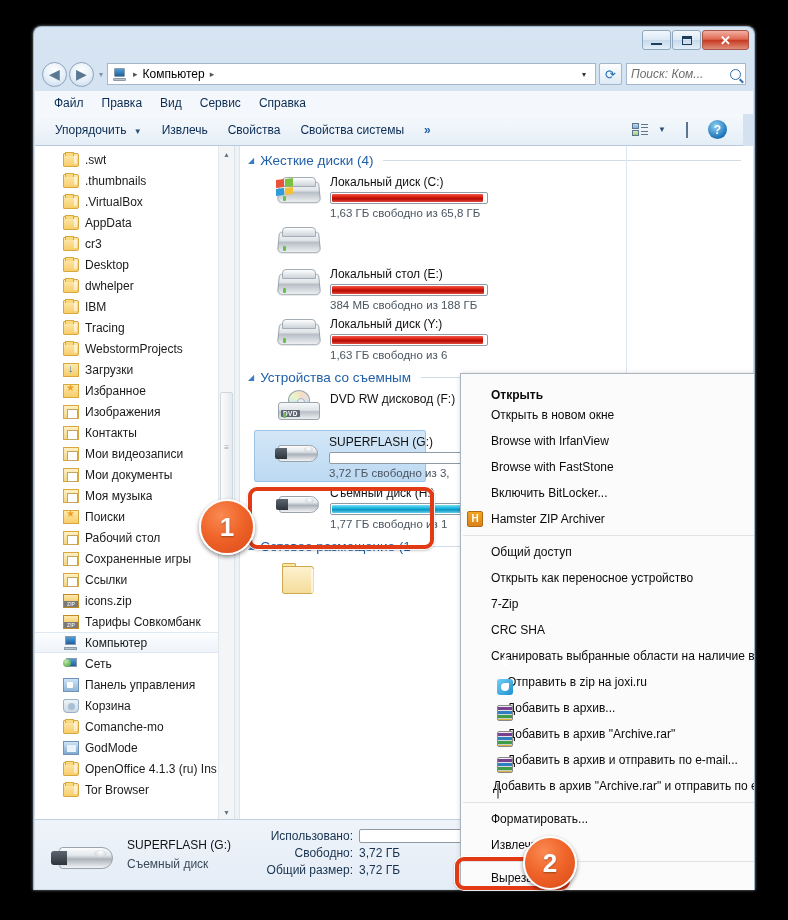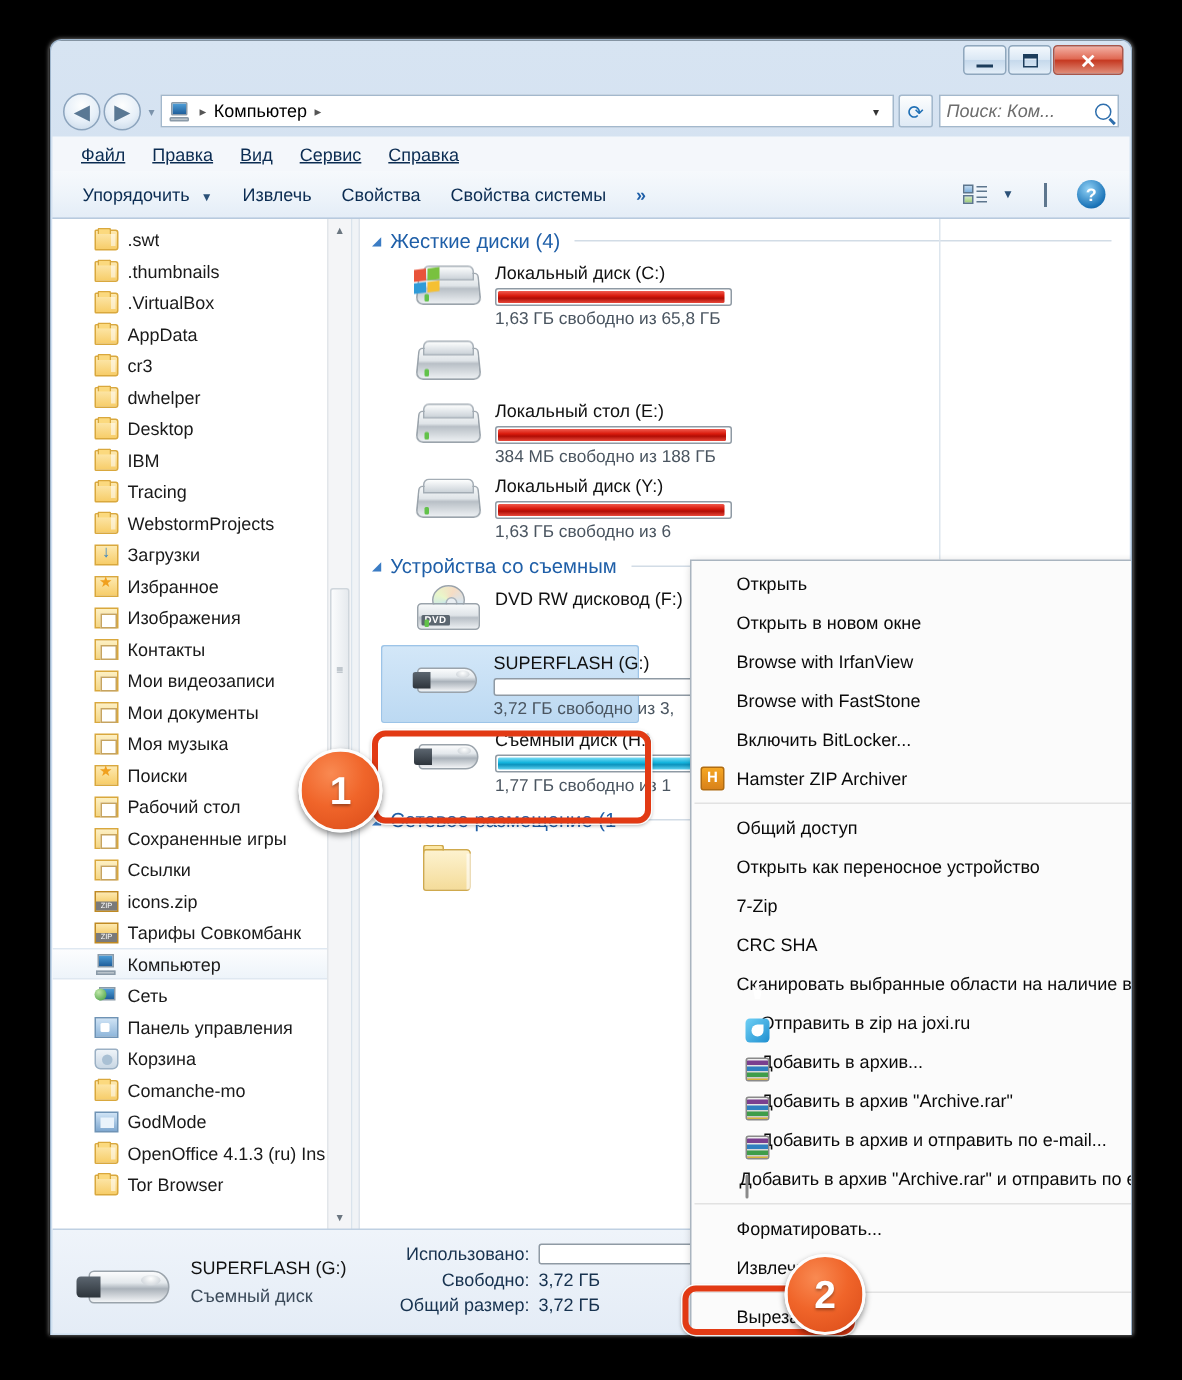--- a/index.html
+++ b/index.html
@@ -104,25 +104,25 @@
     width: 5px; height: 1.8px; background: #2f6fad; transform: rotate(45deg);
   }
 
   
   #menubar {
     position: absolute; left: 1px; top: 64px; right: 1px; height: 23px;
     background: #f4f7fb;
     display: flex; align-items: center; padding-left: 10px;
     font-size: 12px; color: #0b2c52;
   }
-  #menubar span { padding: 2px 9px; text-decoration: underline; }
+  #menubar span { padding: 2px 9px; }
 
   
   #toolbar {
-    position: absolute; left: 1px; top: 87px; right: 1px; height: 32px;
+    position: absolute; left: 1px; top: 87px; right: 11px; height: 32px;
     background: linear-gradient(to bottom,#f6f9fc 0%,#eef4fa 50%,#e4edf7 100%);
     border-bottom: 1px solid #b8cade;
     display: flex; align-items: center; padding: 0 6px 0 10px;
     font-size: 12px; color: #0b2c52; justify-content: center;
   }
   .tbitem { padding: 4px 10px; white-space: nowrap; }
   .tbcaret { font-size: 8px; margin-left: 4px; color: #2b5178; }
   .tbspacer { flex: 1; }
   .viewicon { width: 17px; height: 15px; position: relative; }
   .viewicon .sq { position: absolute; left: 0; width: 7px; height: 6px; border: 1px solid #5d768e; background:#fff; }
@@ -374,21 +374,21 @@
     box-shadow: 2px 2px 6px rgba(0,0,0,.3);
     padding: 2px 0;
     z-index: 50;
     overflow: hidden;
   }
   .ctxitem {
     height: 26px; display: flex; align-items: center;
     padding-left: 30px; padding-right: 8px;
     font-size: 12px; color: #0a0a0a; white-space: nowrap; position: relative;
   }
-  .ctxitem.bold { font-weight: normal; }
+  .ctxitem.bold { font-weight: bold; align-items: flex-end; }
   .ctxsep { height: 1px; background: #e2e2e2; margin: 3px 2px; }
   .ctxicon { position: absolute; left: 6px; width: 16px; height: 16px; top: 5px; }
   .ic-hamster {
     background: linear-gradient(to bottom,#f5a623,#d9821a);
     border: 1px solid #b06c12; border-radius: 2px;
     color: #fff; font-size: 10px; font-weight: bold; text-align: center; line-height: 14px;
   }
   .ic-avast {
     background: radial-gradient(circle at 45% 40%, #ff9a3c, #e8591a);
     border-radius: 50%; position: relative;
@@ -540,25 +540,25 @@
           <div class="treeitem">
             <span class="ticon ic-folder"></span>
             <span class="tlabel">AppData</span>
           </div>
           <div class="treeitem">
             <span class="ticon ic-folder"></span>
             <span class="tlabel">cr3</span>
           </div>
           <div class="treeitem">
             <span class="ticon ic-folder"></span>
+            <span class="tlabel">Desktop</span>
+          </div>
+          <div class="treeitem">
+            <span class="ticon ic-folder"></span>
             <span class="tlabel">dwhelper</span>
-          </div>
-          <div class="treeitem">
-            <span class="ticon ic-folder"></span>
-            <span class="tlabel">Desktop</span>
           </div>
           <div class="treeitem">
             <span class="ticon ic-folder"></span>
             <span class="tlabel">IBM</span>
           </div>
           <div class="treeitem">
             <span class="ticon ic-folder"></span>
             <span class="tlabel">Tracing</span>
           </div>
           <div class="treeitem">

